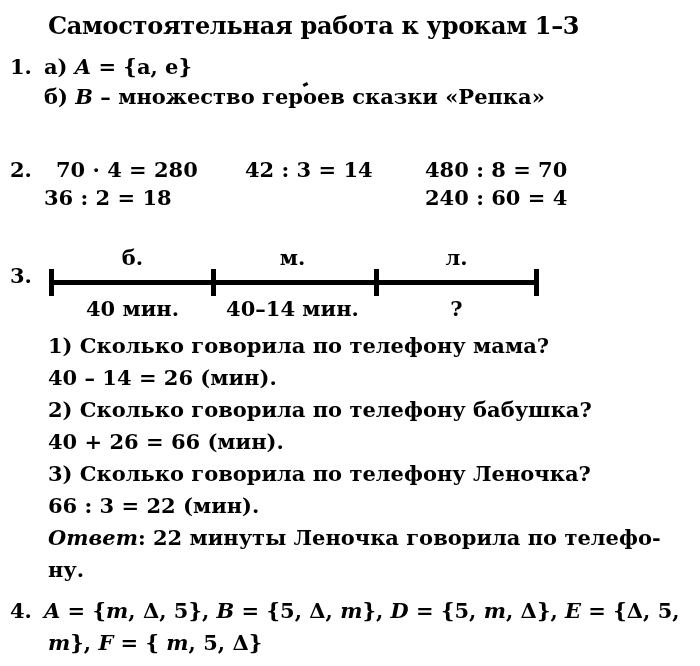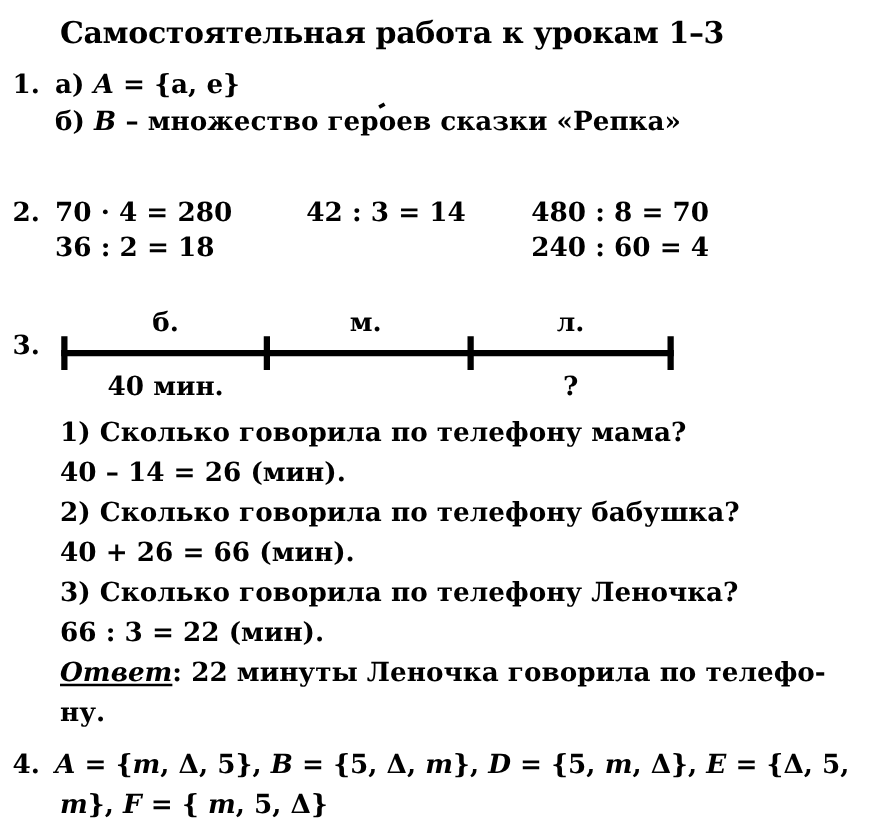--- a/index.html
+++ b/index.html
@@ -15,21 +15,21 @@
     color: #000000;
     overflow: hidden;
   }
   .page {
     position: absolute;
     inset: 0;
   }
 
   
   .abs { position: absolute; white-space: nowrap; }
-  .ital { font-style: italic; text-decoration: underline; }
+  .ital { font-style: italic; }
 
   
   #title {
     left: 48px;
     top: 11px;
     font-size: 24px;
     font-weight: bold;
     letter-spacing: -0.3px;
   }
 
@@ -132,41 +132,42 @@
   </div>
 
   <div class="abs line" style="top:54px;">
     <span>а)</span>
     <span class="v">A</span><span> = {а, е}</span>
   </div>
   <span class="speck" style="left:303px; top:83px;"></span>
 
   <div class="abs task-num" style="top:157px;">2.</div>
 
-  <div class="abs line col1" style="top:157px;">70 · 4 = 280</div>
+  <div class="abs line col1" style="top:157px;margin-left:12px;">70 · 4 = 280</div>
   <div class="abs line col2" style="top:157px;">42 : 3 = 14</div>
   <div class="abs line col3" style="top:157px;">480 : 8 = 70</div>
 
   <div class="abs line col1" style="top:185px;">36 : 2 = 18</div>
   <div class="abs line col3" style="top:185px;">240 : 60 = 4</div>
 
   <div class="abs task-num" style="top:263px;">3.</div>
 
   <div id="numline">
     <div class="axis"></div>
     <div class="tick t0"></div>
     <div class="tick t1"></div>
     <div class="tick t2"></div>
     <div class="tick t3"></div>
 
     <div class="top-label seg0">б.</div>
     <div class="top-label seg1">м.</div>
     <div class="top-label seg2">л.</div>
 
     <div class="bot-label seg0">40 мин.</div>
+    <div class="bot-label seg1">40–14 мин.</div>
     <div class="bot-label seg2">?</div>
   </div>
 
   <div class="abs line indent" style="top:333px;">1) Сколько говорила по телефону мама?</div>
   <div class="abs line indent" style="top:365px;">40 – 14 = 26 (мин).</div>
   <div class="abs line indent" style="top:397px;">2) Сколько говорила по телефону бабушка?</div>
   <div class="abs line indent" style="top:429px;">40 + 26 = 66 (мин).</div>
   <div class="abs line indent" style="top:461px;">3) Сколько говорила по телефону Леночка?</div>
   <div class="abs line indent" style="top:493px;">66 : 3 = 22 (мин).</div>
 

